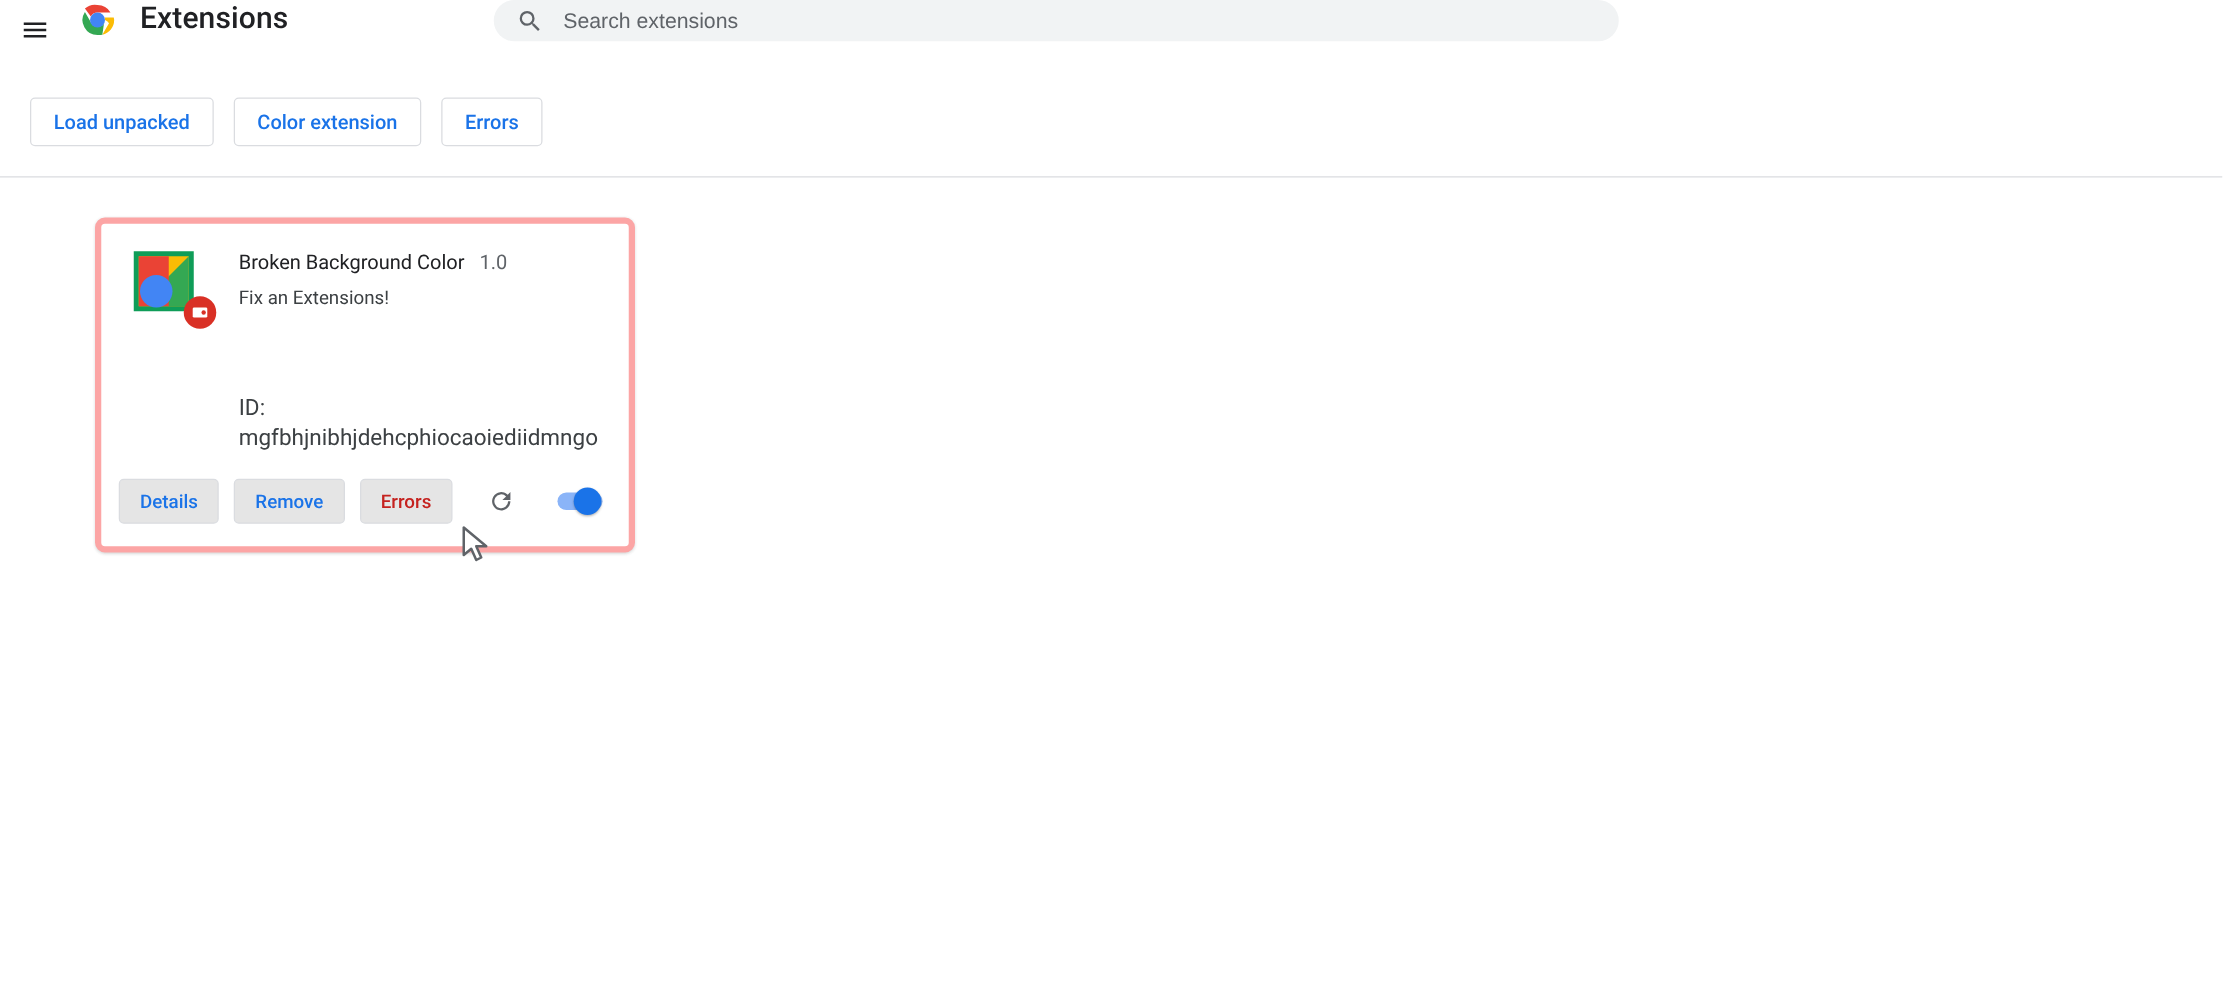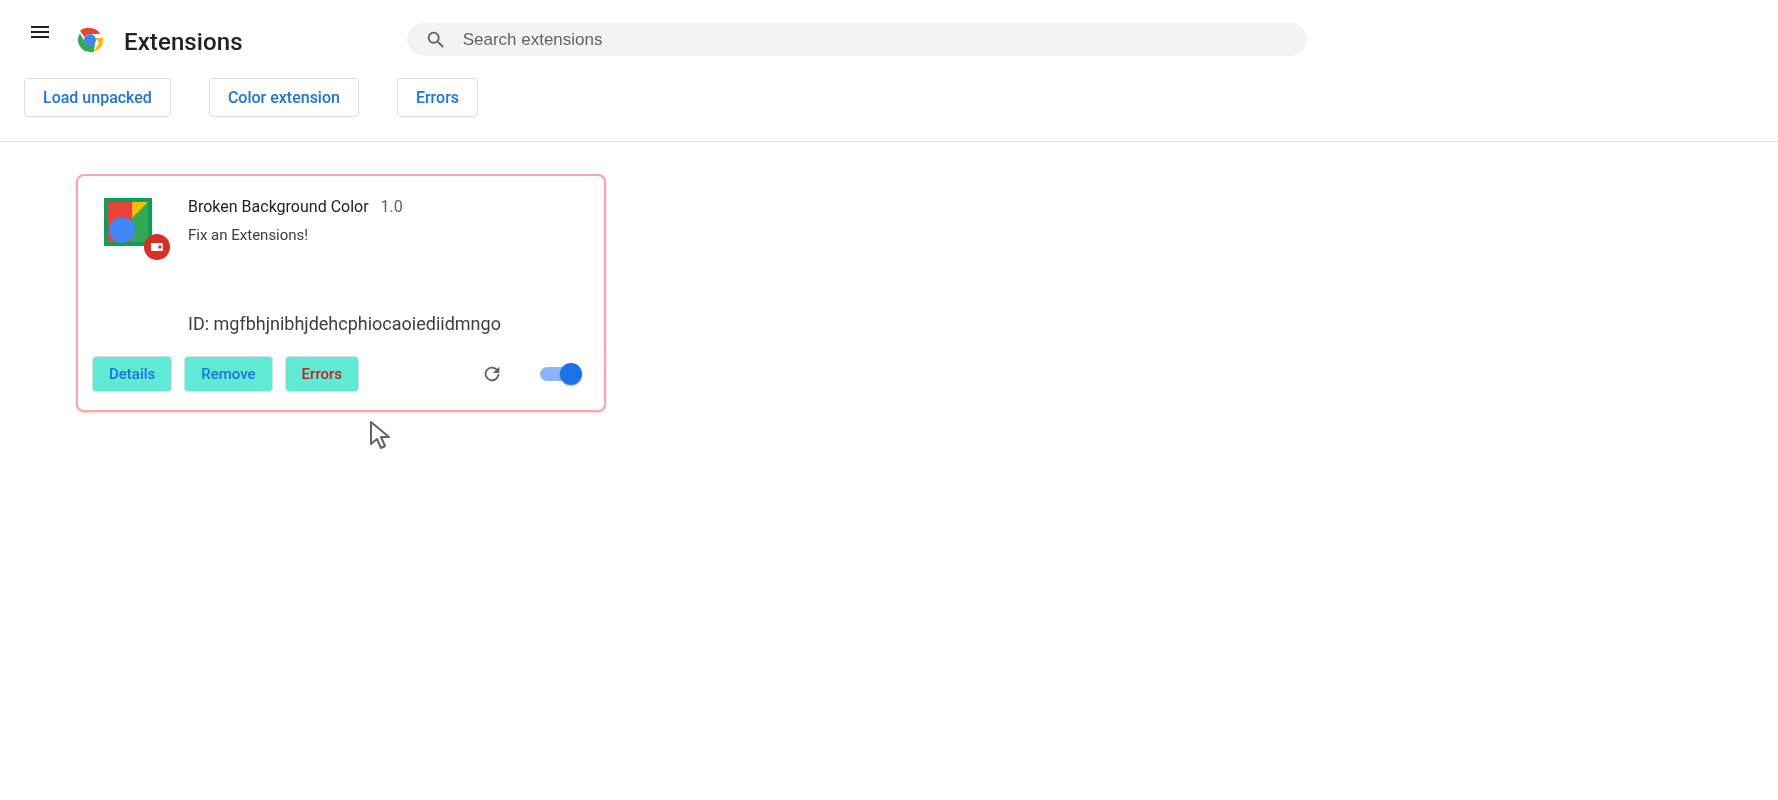--- a/index.html
+++ b/index.html
@@ -8,23 +8,23 @@
     height: 800px;
     font-family: Roboto, "Segoe UI", Arial, sans-serif;
     background: #ffffff;
     color: #202124;
     overflow: hidden;
   }
 
   
   .topbar {
     display: flex;
-    align-items: flex-end;
+    align-items: flex-start;
     height: 56px;
-    padding: 0 16px;
+    padding: 0 4px;
   }
   .menu-btn {
     width: 48px; height: 48px;
     display:flex; align-items:center; justify-content:center;
     border:none; background:transparent; cursor:pointer;
     border-radius:50%;
   }
   .menu-btn svg { width:24px; height:24px; fill:#202124; }
 
   .chrome-logo {
@@ -59,43 +59,43 @@
     font-size: 17px;
     color:#202124;
     margin-left: 16px;
     width:100%;
   }
   .search-input::placeholder { color:#5f6368; }
 
   
   .toolbar-row {
     display:flex;
-    gap: 38px;
+    gap: 16px;
     padding: 22px 24px 24px 24px;
     border-bottom: 1px solid #dadce0;
   }
   .toolbar-row button {
     border: 1px solid #dadce0;
     background:#fff;
     color:#1a73e8;
     font-size: 16px;
     font-weight: 500;
     padding: 9px 18px;
     border-radius: 4px;
     cursor:pointer;
     font-family:inherit;
   }
 
   
   .content {
     padding: 32px 0 0 76px;
   }
   .card {
-    width: 530px;
-    border: 2px solid #fca5a5;
+    width: 432px;
+    border: 5px solid #fca5a5;
     border-radius: 8px;
     box-shadow: 0 1px 2px rgba(60,64,67,.12), 0 1px 3px rgba(60,64,67,.08);
     padding: 20px 0 0 0;
     background:#fff;
   }
   .card-upper {
     display:flex;
     padding: 0 24px;
     gap: 26px;
   }
@@ -125,21 +125,21 @@
   .ext-meta .sw-link { color:#1a73e8; text-decoration:underline; cursor:pointer; }
 
   .card-footer {
     display:flex;
     align-items:center;
     gap: 12px;
     padding: 20px 22px 18px 14px;
   }
   .card-footer .obtn {
     border:1px solid #dadce0;
-    background:#5eead4;
+    background:#e5e5e5;
     font-size:15px;
     font-weight:500;
     padding: 8px 16px;
     border-radius:4px;
     cursor:pointer;
     font-family:inherit;
   }
   .obtn.blue { color:#1a73e8; }
   .obtn.red  { color:#c5221f; }
 

